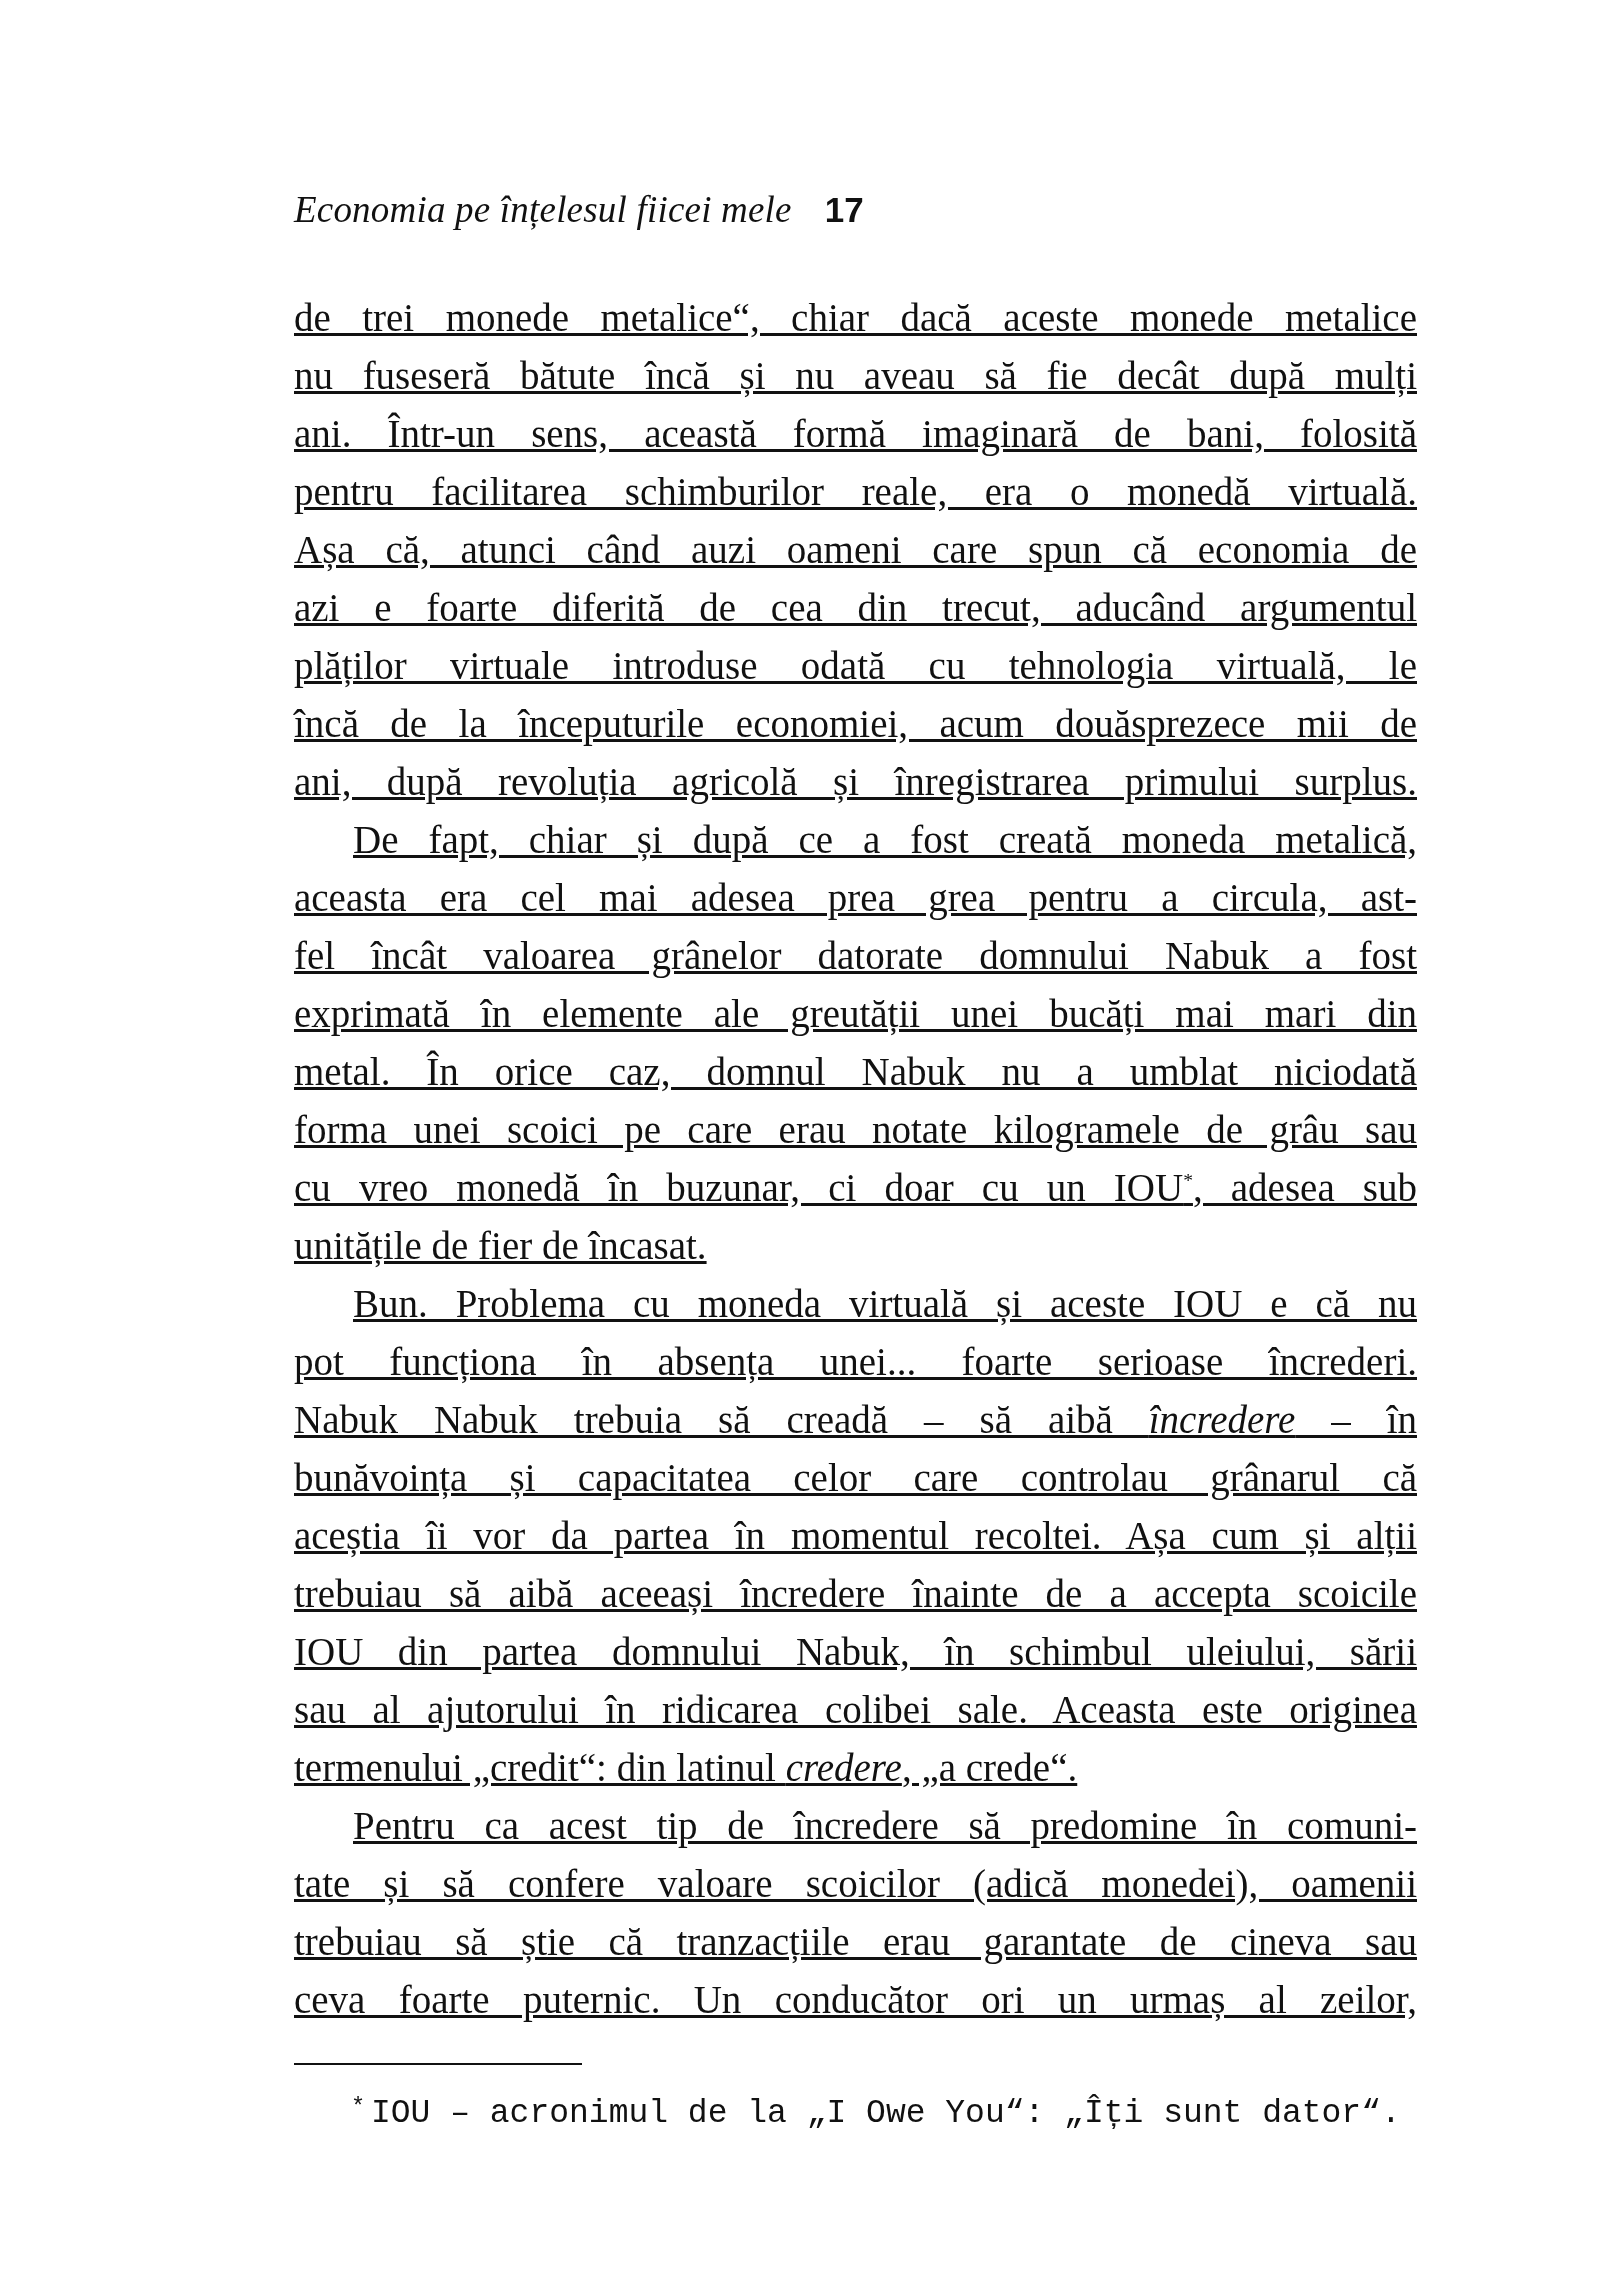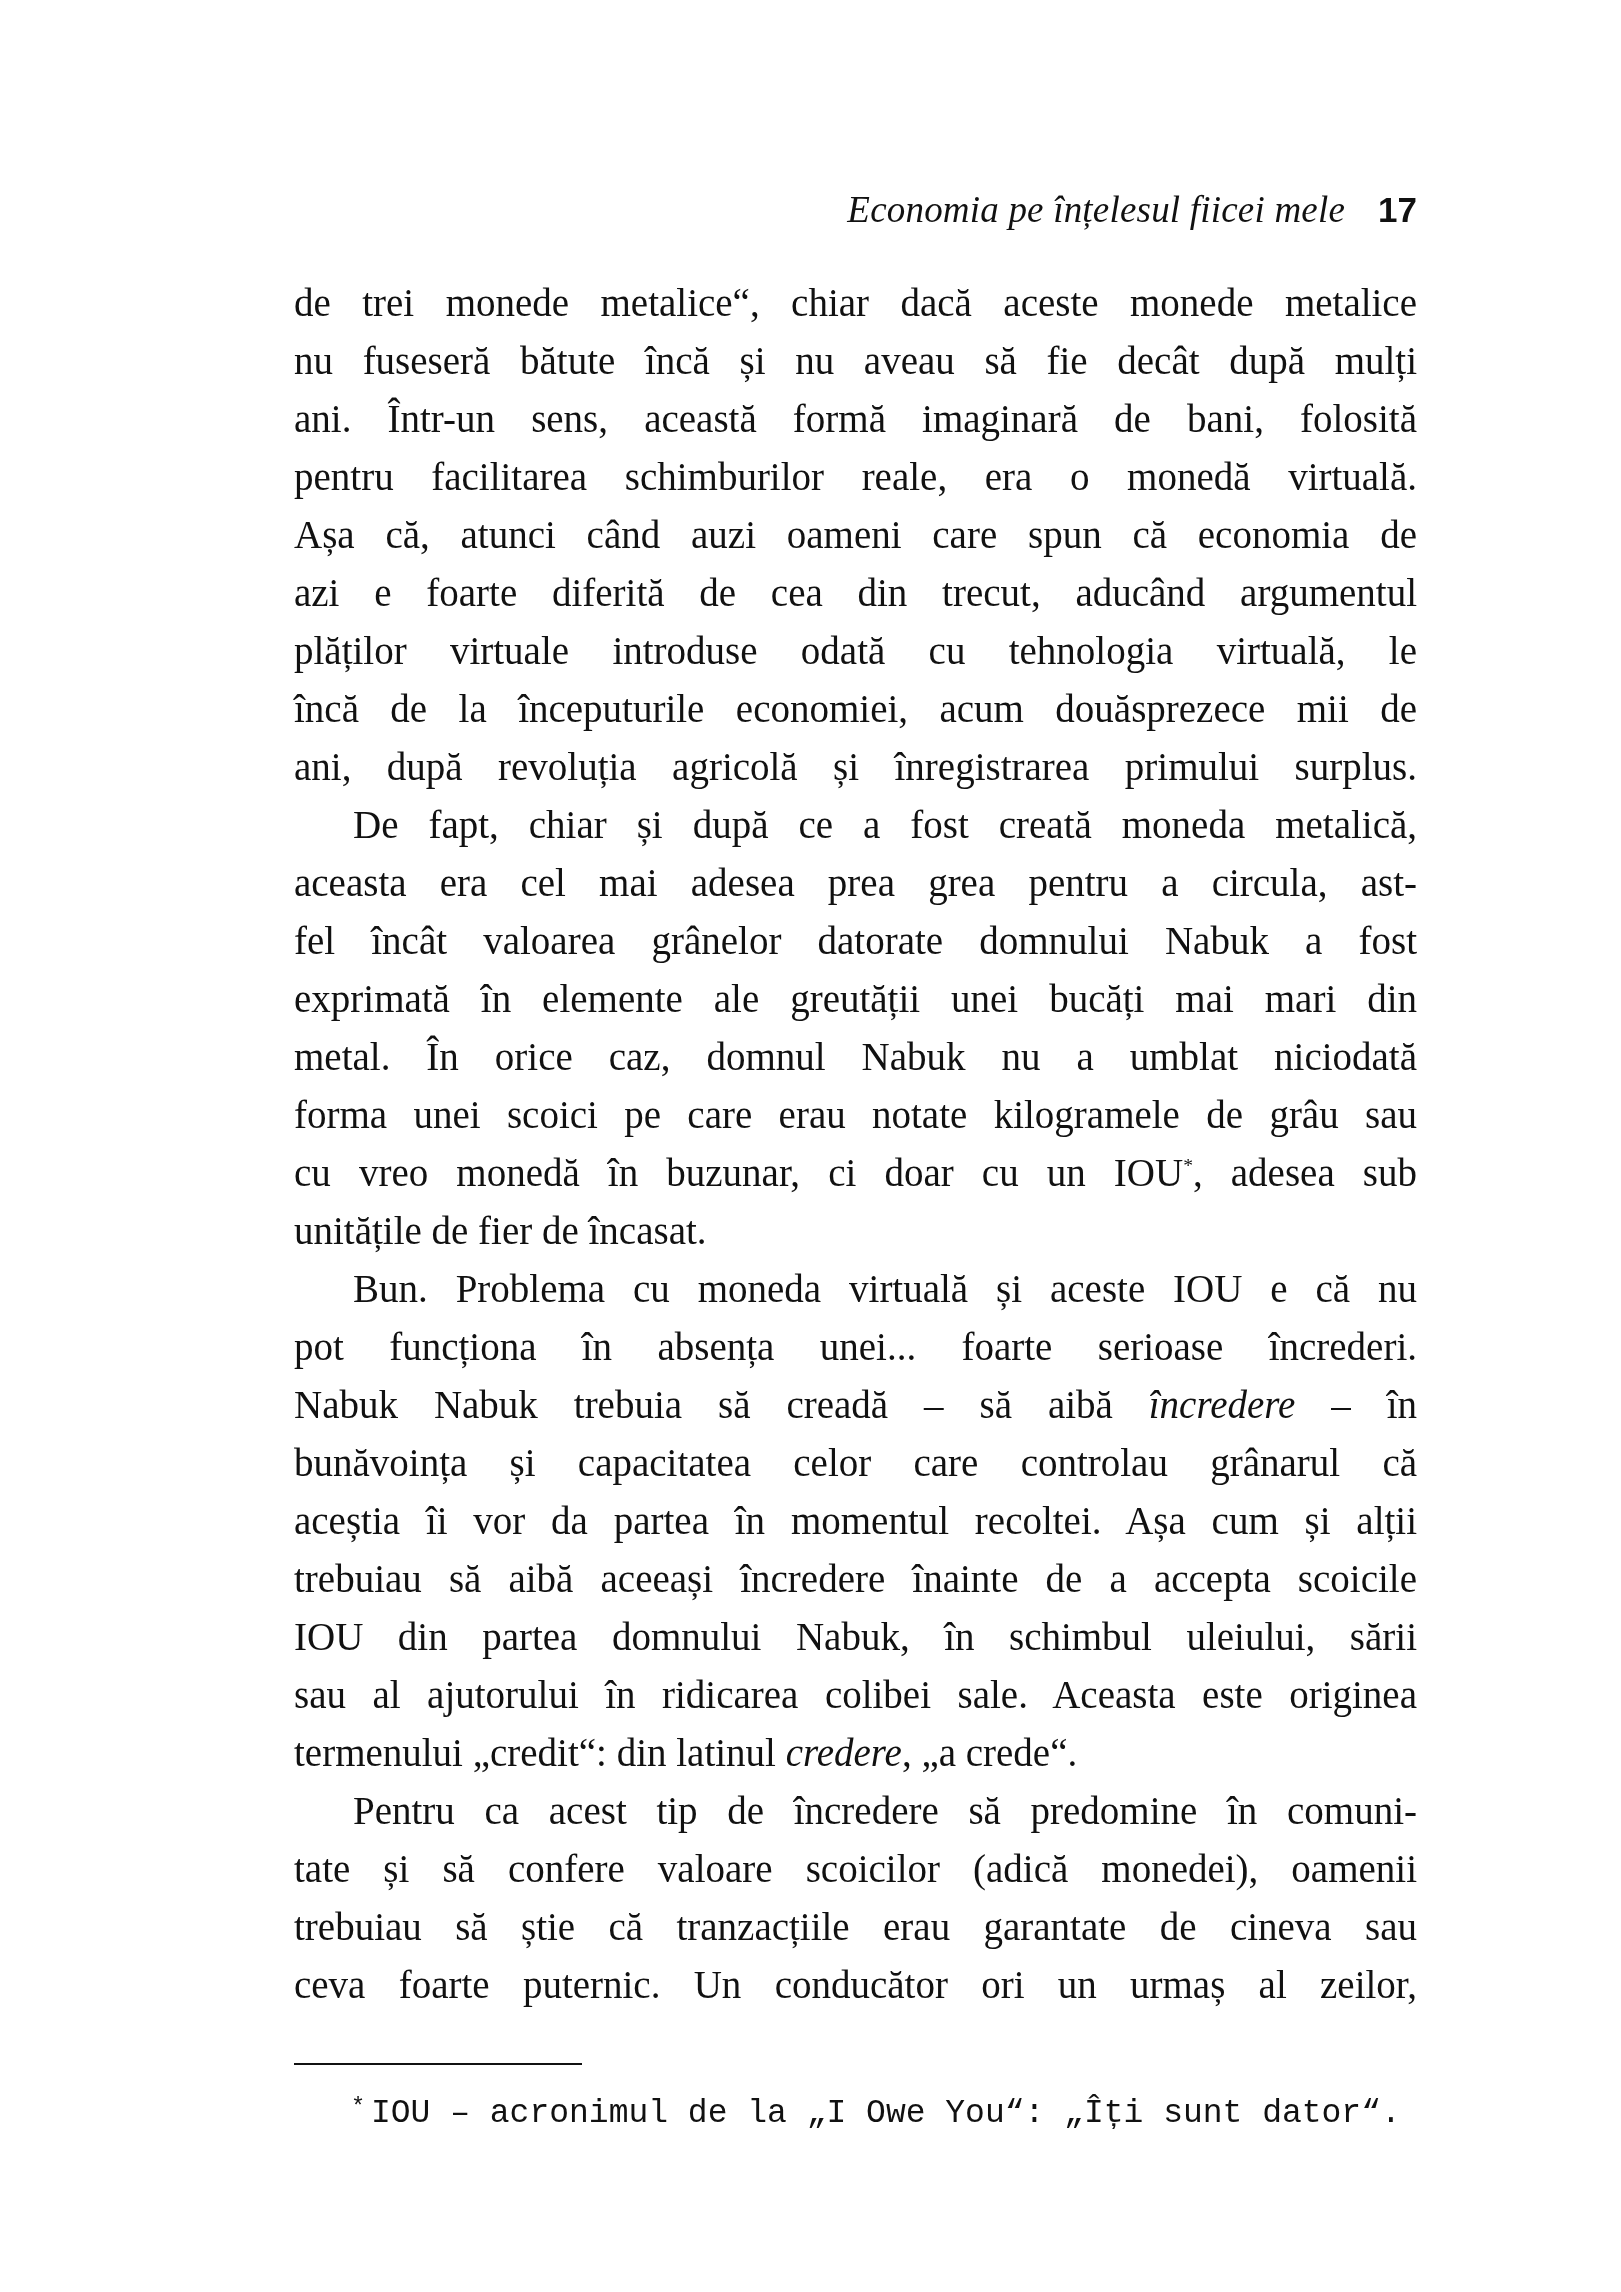--- a/index.html
+++ b/index.html
@@ -22,39 +22,39 @@
       height: 2293px;
       background: #ffffff;
     }
     .running-header {
       position: absolute;
       top: 188px;
       left: 294px;
       width: 1123px;
       height: 43px;
       display: flex;
-      justify-content: flex-end;
       align-items: baseline;
     }
     .header-title {
       font-style: italic;
       font-size: 37px;
       letter-spacing: 0.2px;
       margin-right: 33px;
     }
     .page-number {
       font-weight: bold;
       font-size: 35px;
       font-family: "Liberation Sans", "DejaVu Sans", sans-serif;
     }
     .body-text {
       position: absolute;
-      top: 274px;
+      top: 289px;
       left: 294px;
       width: 1123px;
+      text-decoration: underline;
     }
     .line {
       height: 58px;
       line-height: 58px;
       font-size: 39px;
       white-space: nowrap;
       text-align: justify;
       text-align-last: justify;
       display: block;
     }

